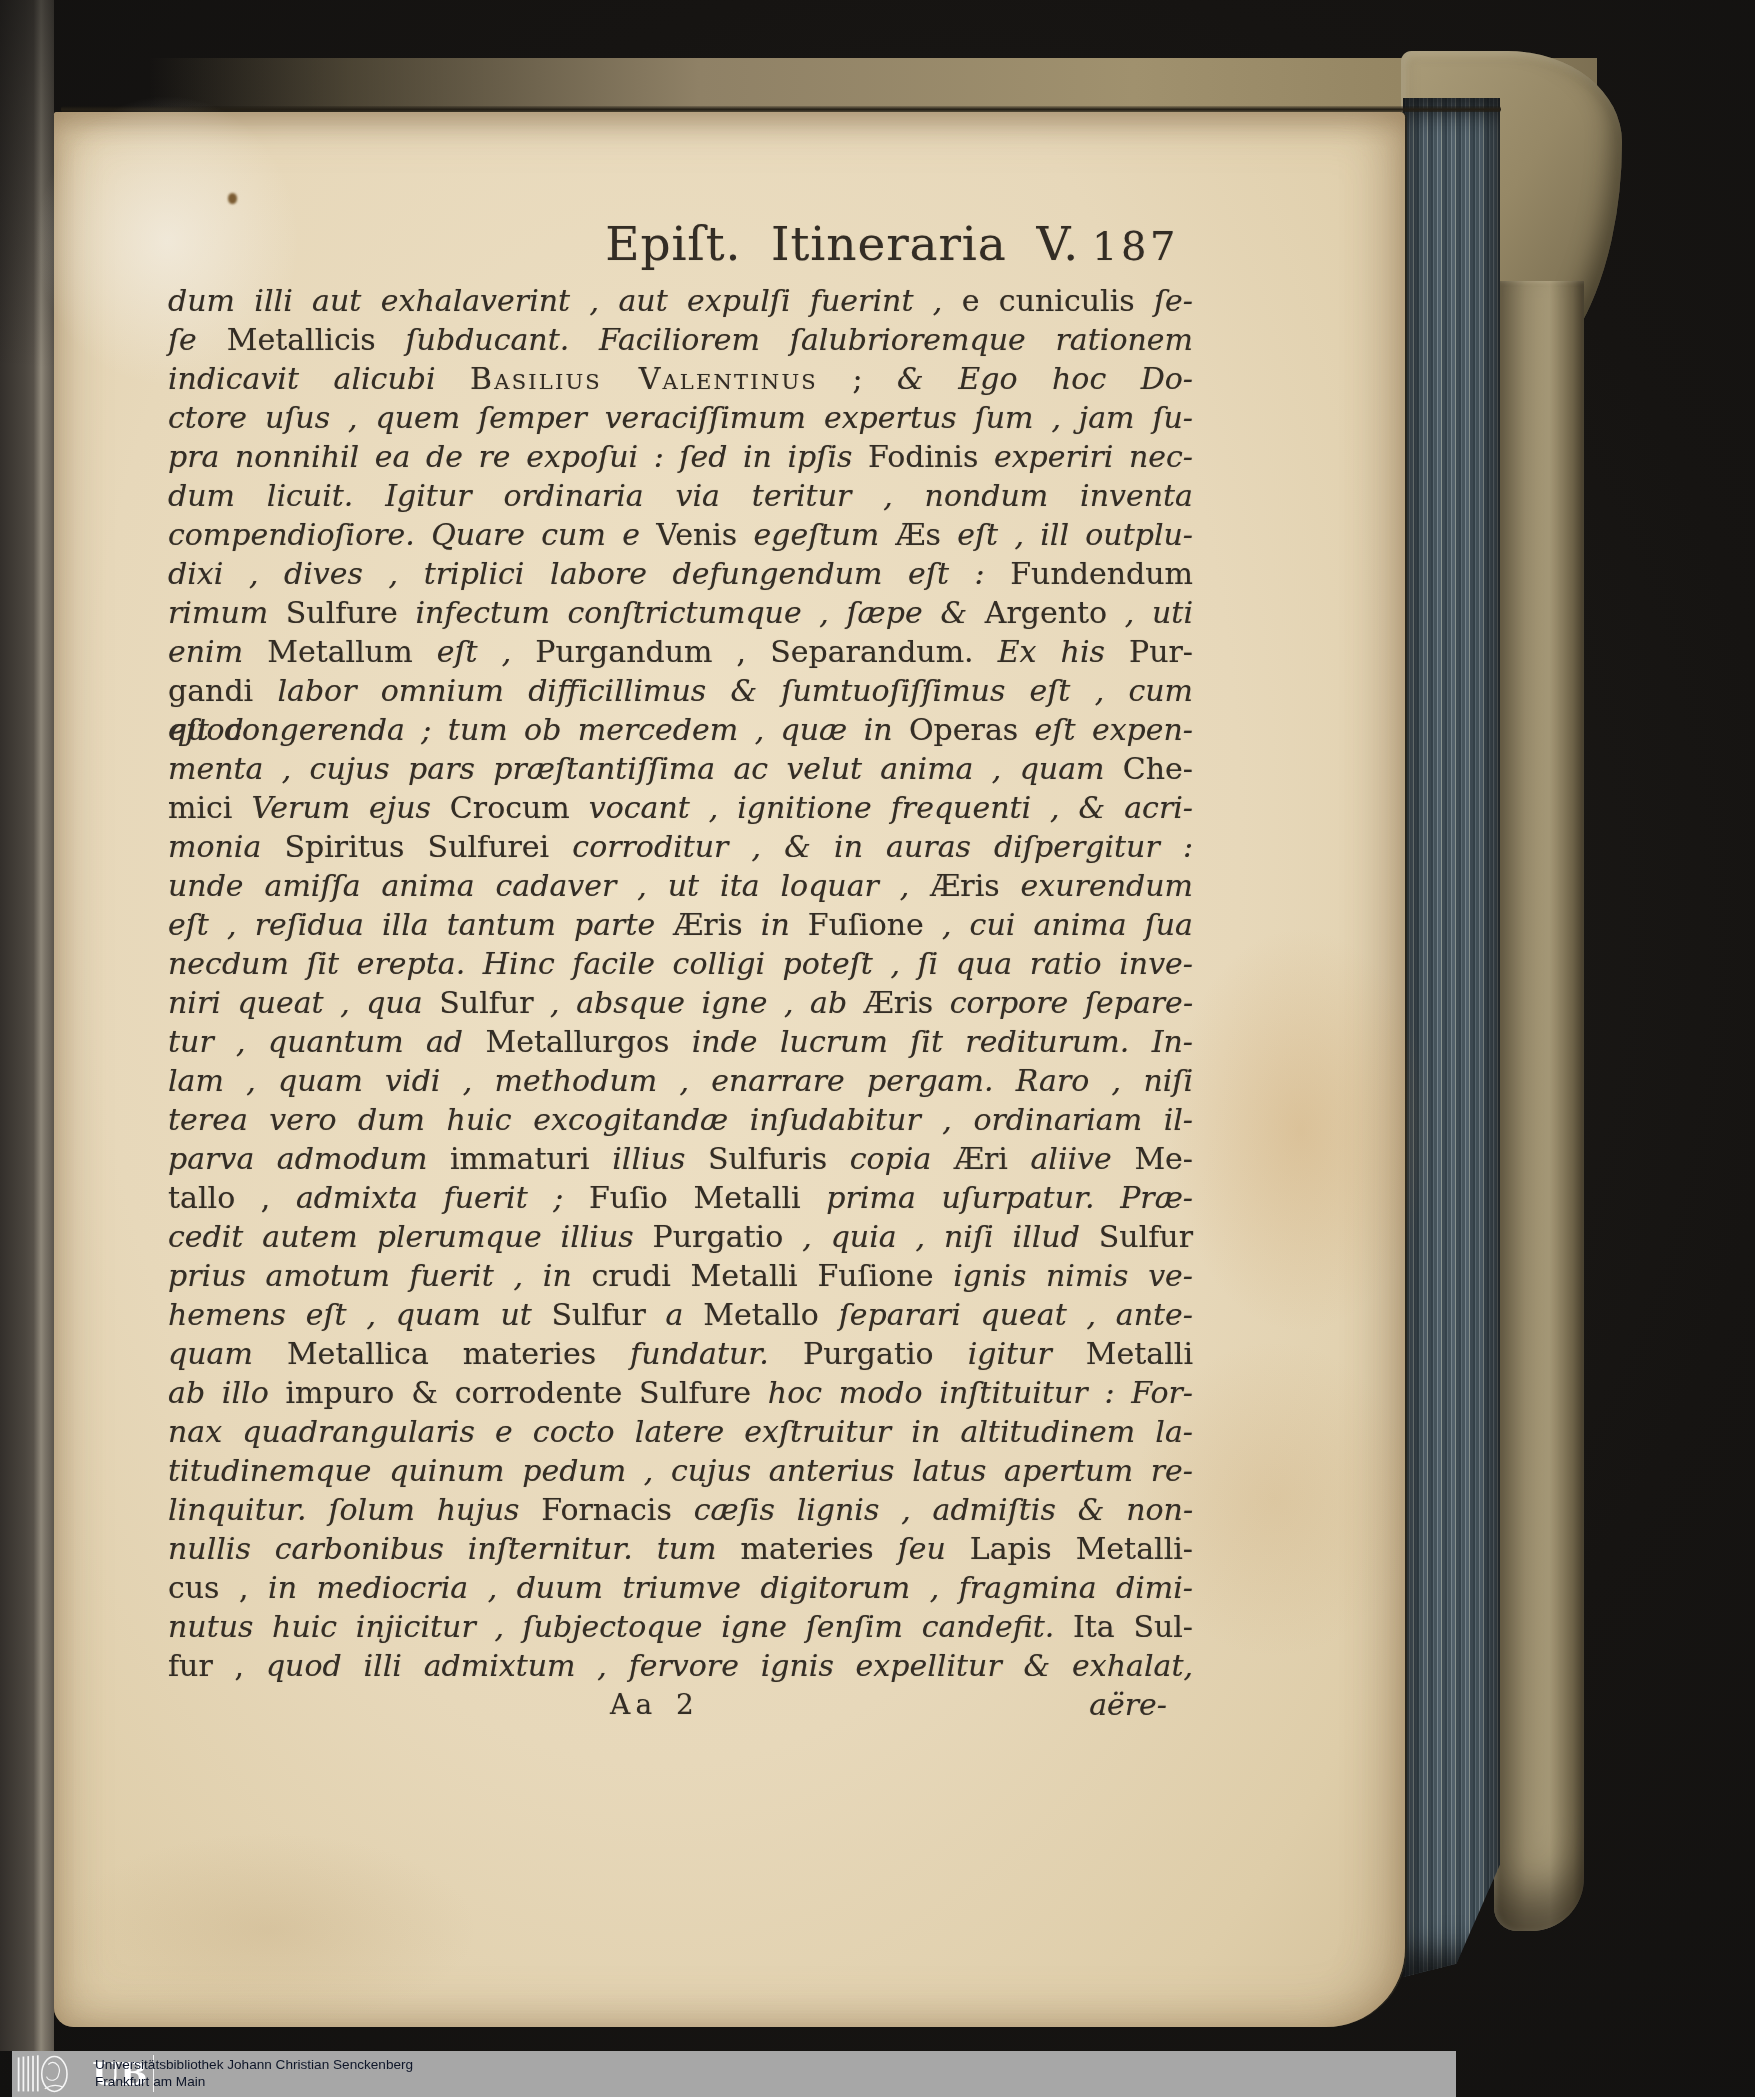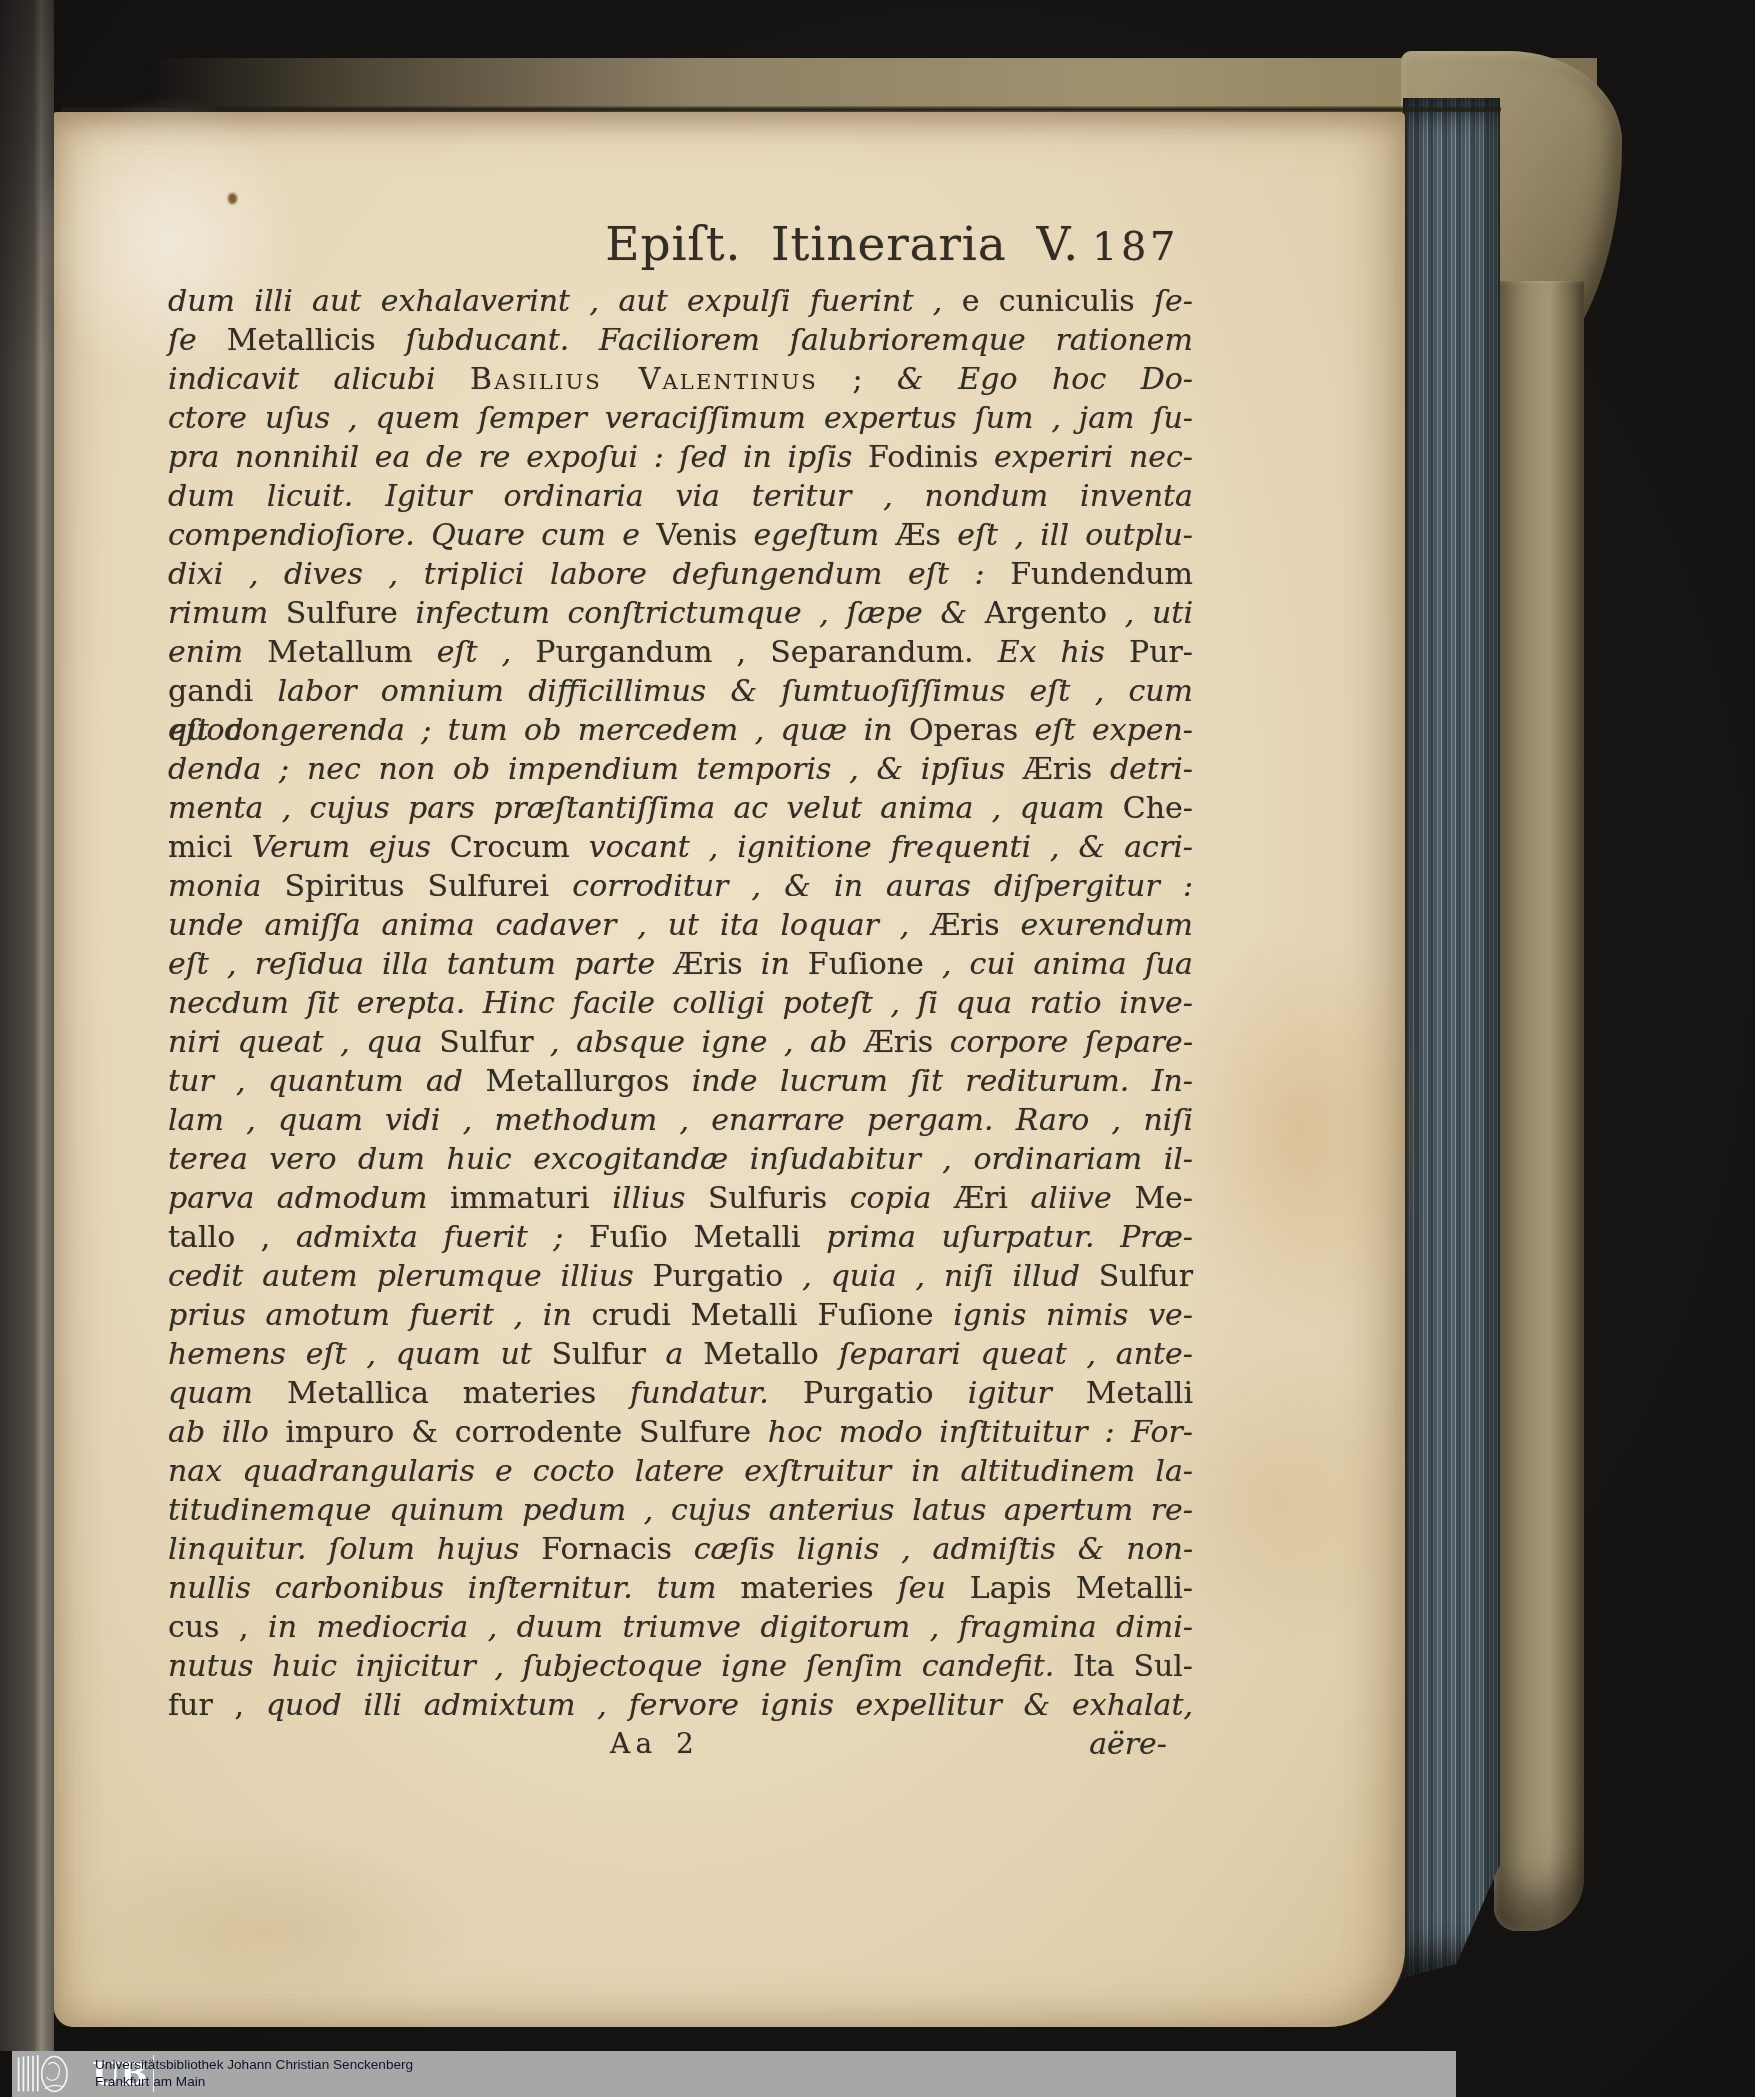--- a/index.html
+++ b/index.html
@@ -94,21 +94,20 @@
         <div class="tl"><span class="s-i">indicavit alicubi </span><span class="s-sc">Basilius Valentinus</span><span class="s-r"> ; </span><span class="s-i">&amp; Ego hoc Do-</span></div>
         <div class="tl"><span class="s-i">ctore uſus , quem ſemper veraciſſimum expertus ſum , jam ſu-</span></div>
         <div class="tl"><span class="s-i">pra nonnihil ea de re expoſui : ſed in ipſis </span><span class="s-r">Fodinis </span><span class="s-i">experiri nec-</span></div>
         <div class="tl"><span class="s-i">dum licuit.  Igitur ordinaria via teritur , nondum inventa</span></div>
         <div class="tl"><span class="s-i">compendioſiore.  Quare cum e </span><span class="s-r">Venis </span><span class="s-i">egeſtum </span><span class="s-r">Æs </span><span class="s-i">eſt , ill outplu-</span></div>
         <div class="tl"><span class="s-i">dixi , dives , triplici labore defungendum eſt :  </span><span class="s-r">Fundendum</span></div>
         <div class="tl"><span class="s-i">rimum </span><span class="s-r">Sulfure </span><span class="s-i">infectum conſtrictumque , ſæpe &amp; </span><span class="s-r">Argento </span><span class="s-i">, uti</span></div>
         <div class="tl"><span class="s-i">enim </span><span class="s-r">Metallum </span><span class="s-i">eſt , </span><span class="s-r">Purgandum , Separandum.  </span><span class="s-i">Ex his </span><span class="s-r">Pur-</span></div>
         <div class="tl"><span class="s-r">gandi </span><span class="s-i">labor omnium difficillimus &amp; ſumtuoſiſſimus eſt , cum quod</span></div>
         <div class="tl"><span class="s-i">eſt congerenda ; tum ob mercedem , quæ in </span><span class="s-r">Operas </span><span class="s-i">eſt expen-</span></div>
-        <div class="tl"><span class="s-i">denda ; nec non ob impendium temporis , &amp; ipſius </span><span class="s-r">Æris </span><span class="s-i">detri-</span></div>
         <div class="tl"><span class="s-i">menta , cujus pars præſtantiſſima ac velut anima , quam </span><span class="s-r">Che-</span></div>
         <div class="tl"><span class="s-r">mici </span><span class="s-i">Verum ejus </span><span class="s-r">Crocum </span><span class="s-i">vocant , ignitione frequenti , &amp; acri-</span></div>
         <div class="tl"><span class="s-i">monia </span><span class="s-r">Spiritus Sulfurei </span><span class="s-i">corroditur , &amp; in auras diſpergitur :</span></div>
         <div class="tl"><span class="s-i">unde amiſſa anima cadaver , ut ita loquar , </span><span class="s-r">Æris </span><span class="s-i">exurendum</span></div>
         <div class="tl"><span class="s-i">eſt , reſidua illa tantum parte </span><span class="s-r">Æris </span><span class="s-i">in </span><span class="s-r">Fuſione </span><span class="s-i">, cui anima ſua</span></div>
         <div class="tl"><span class="s-i">necdum ſit erepta.  Hinc facile colligi poteſt , ſi qua ratio inve-</span></div>
         <div class="tl"><span class="s-i">niri queat , qua </span><span class="s-r">Sulfur </span><span class="s-i">, absque igne , ab </span><span class="s-r">Æris </span><span class="s-i">corpore ſepare-</span></div>
         <div class="tl"><span class="s-i">tur , quantum ad </span><span class="s-r">Metallurgos </span><span class="s-i">inde lucrum ſit rediturum.  In-</span></div>
         <div class="tl"><span class="s-i">lam , quam vidi , methodum , enarrare pergam.  Raro , niſi</span></div>
         <div class="tl"><span class="s-i">terea vero dum huic excogitandæ inſudabitur , ordinariam il-</span></div>

